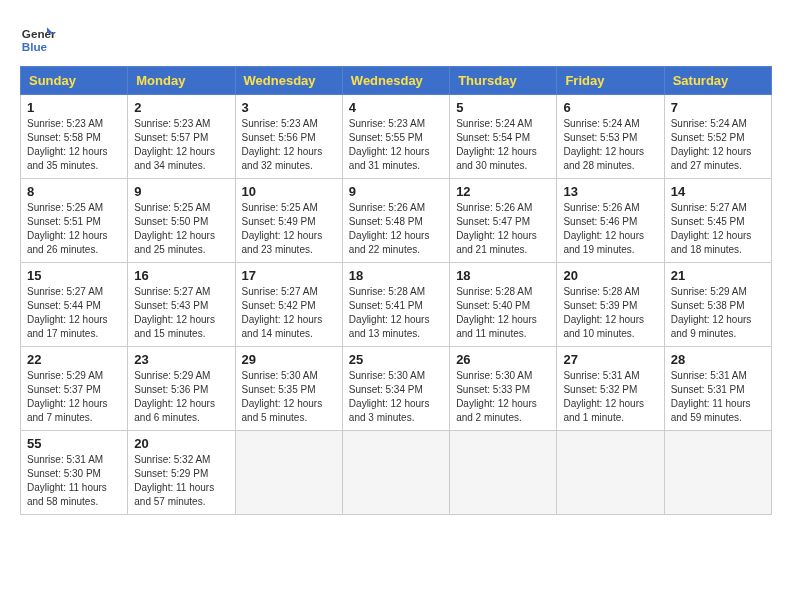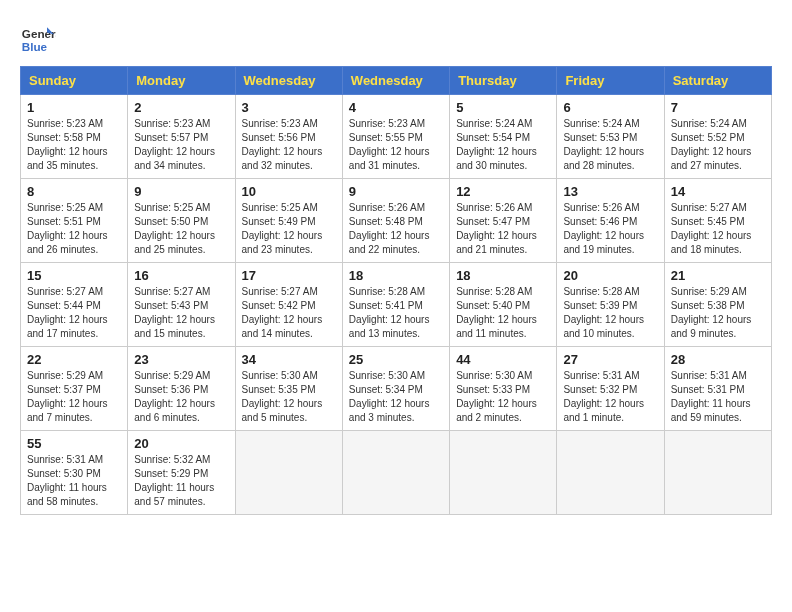--- a/index.html
+++ b/index.html
@@ -198,29 +198,29 @@
       <tr>
         <td>
           <span class="day-num">22</span>
           <div class="day-info">Sunrise: 5:29 AM<br>Sunset: 5:37 PM<br>Daylight: 12 hours and 7 minutes.</div>
         </td>
         <td>
           <span class="day-num">23</span>
           <div class="day-info">Sunrise: 5:29 AM<br>Sunset: 5:36 PM<br>Daylight: 12 hours and 6 minutes.</div>
         </td>
         <td>
-          <span class="day-num">34</span>
+          <span class="day-num">29</span>
           <div class="day-info">Sunrise: 5:30 AM<br>Sunset: 5:35 PM<br>Daylight: 12 hours and 5 minutes.</div>
         </td>
         <td>
           <span class="day-num">25</span>
           <div class="day-info">Sunrise: 5:30 AM<br>Sunset: 5:34 PM<br>Daylight: 12 hours and 3 minutes.</div>
         </td>
         <td>
-          <span class="day-num">44</span>
+          <span class="day-num">26</span>
           <div class="day-info">Sunrise: 5:30 AM<br>Sunset: 5:33 PM<br>Daylight: 12 hours and 2 minutes.</div>
         </td>
         <td>
           <span class="day-num">27</span>
           <div class="day-info">Sunrise: 5:31 AM<br>Sunset: 5:32 PM<br>Daylight: 12 hours and 1 minute.</div>
         </td>
         <td>
           <span class="day-num">28</span>
           <div class="day-info">Sunrise: 5:31 AM<br>Sunset: 5:31 PM<br>Daylight: 11 hours and 59 minutes.</div>
         </td>

